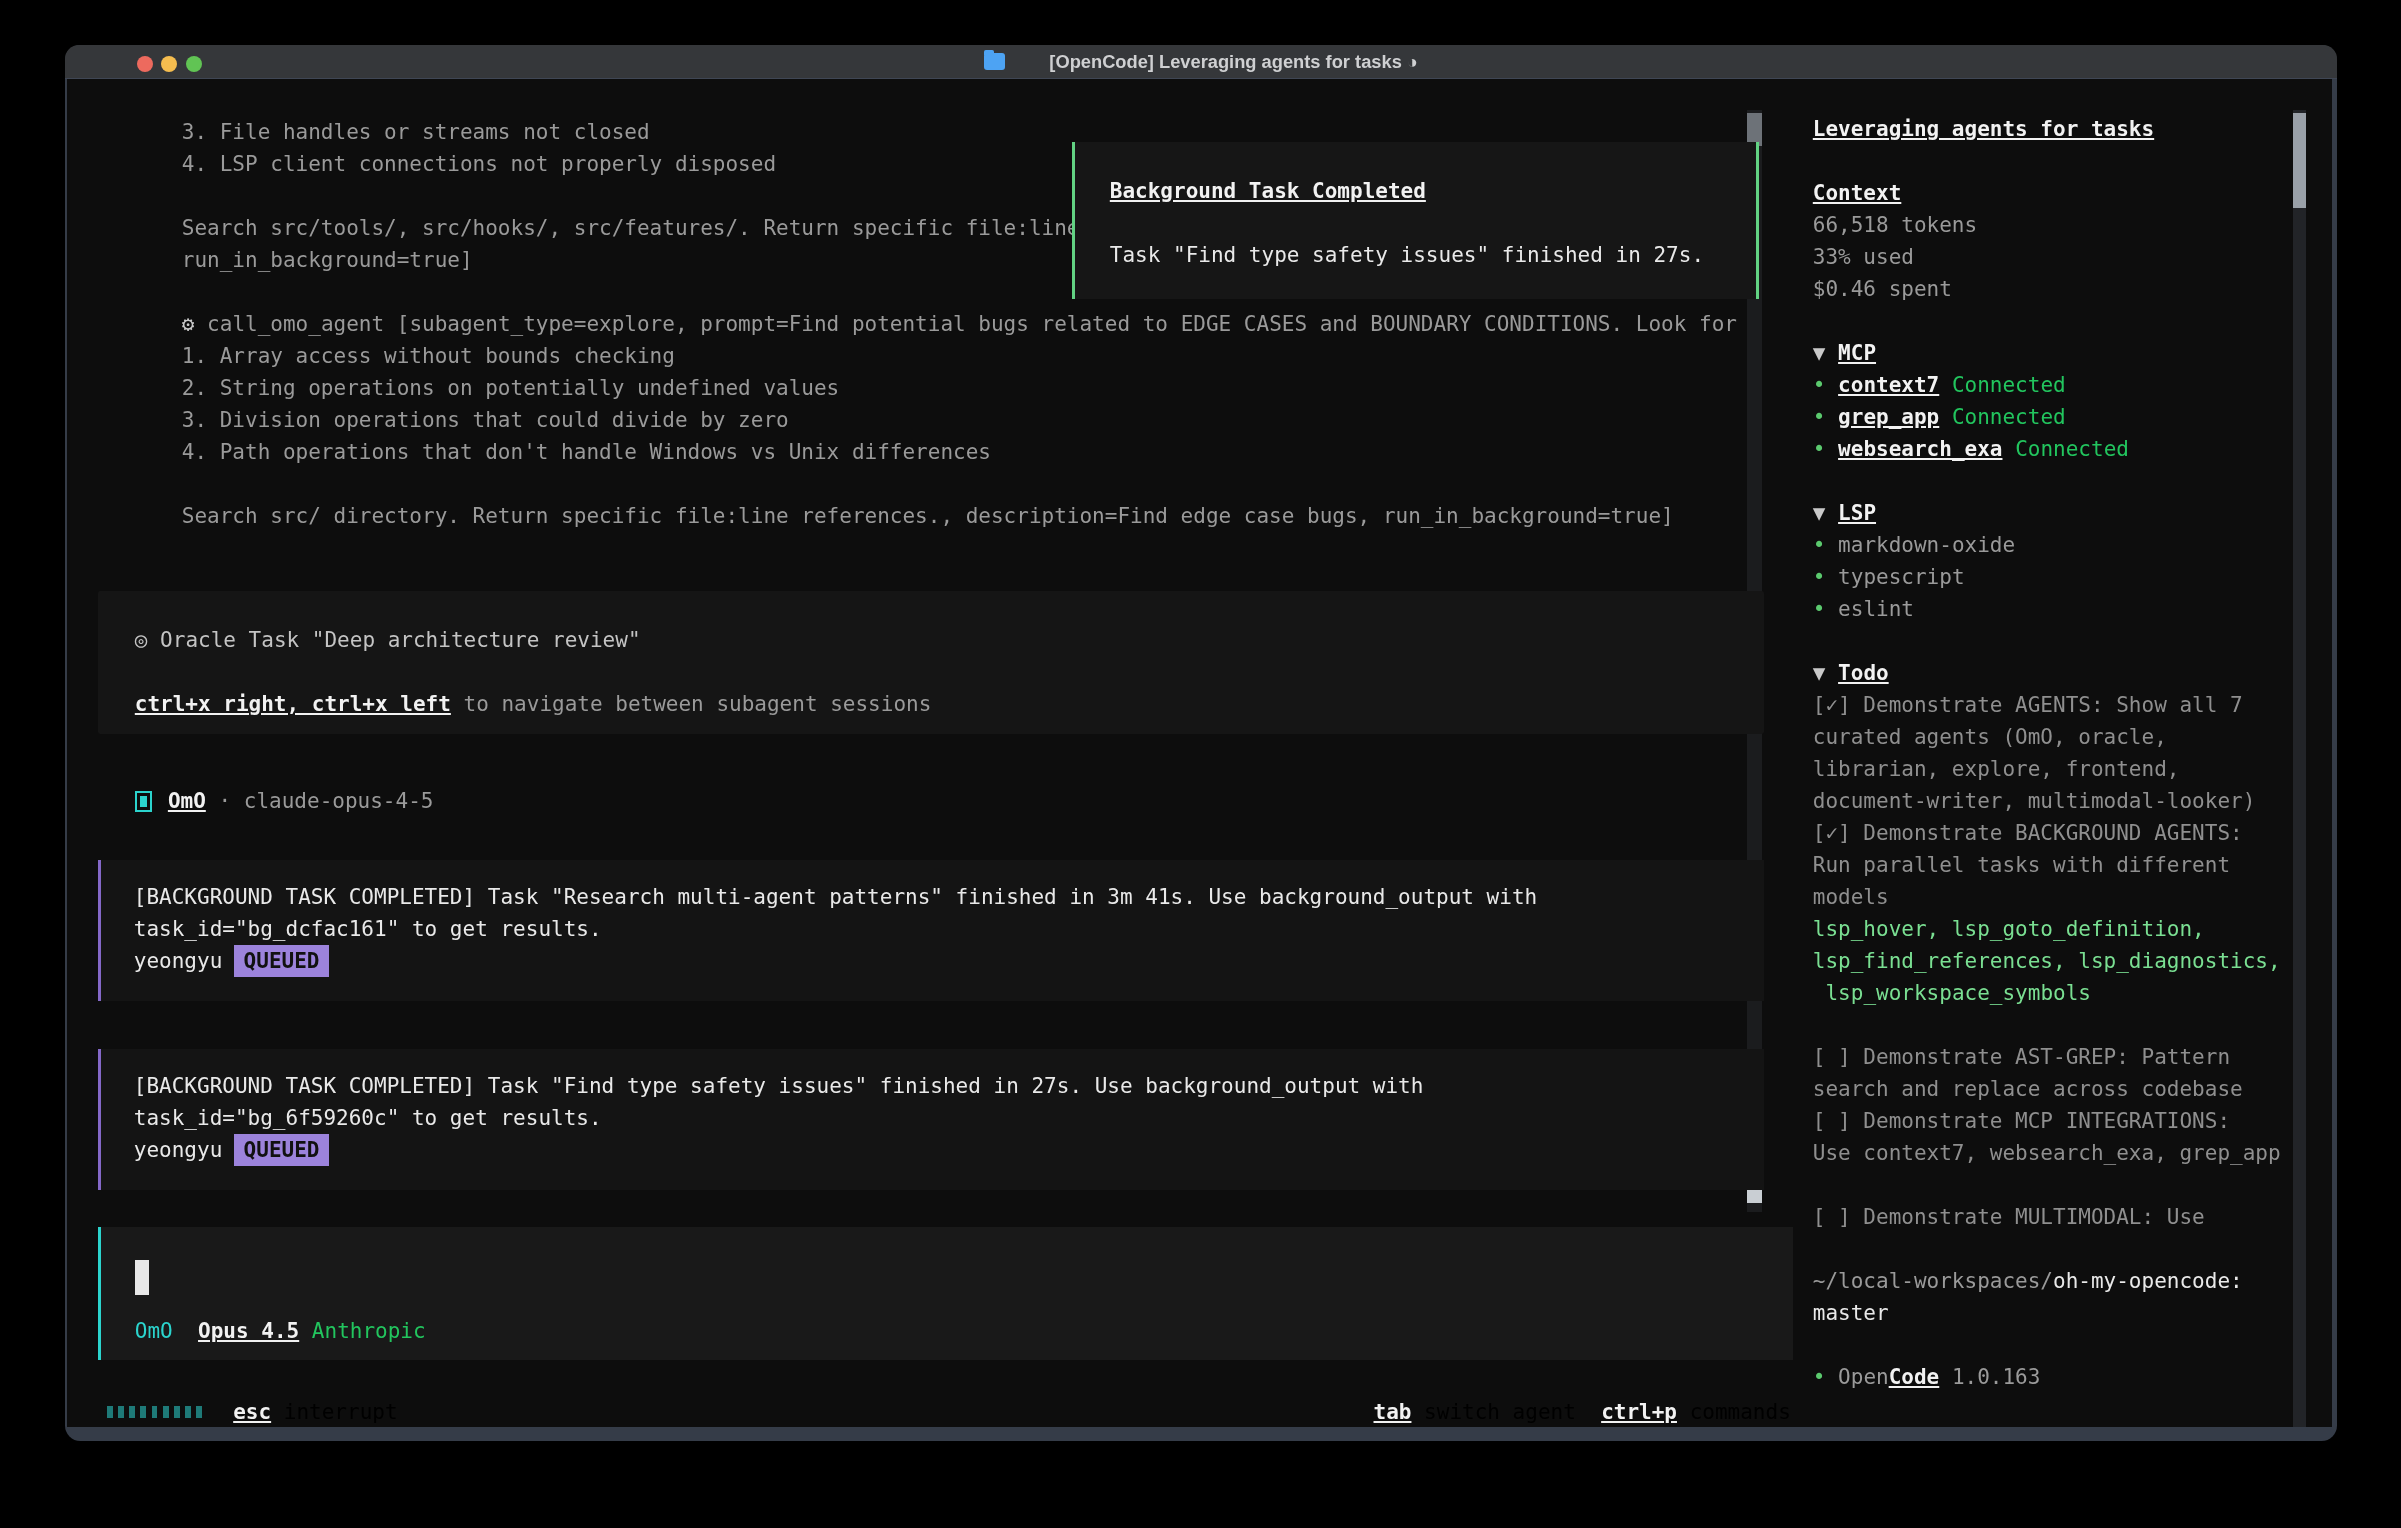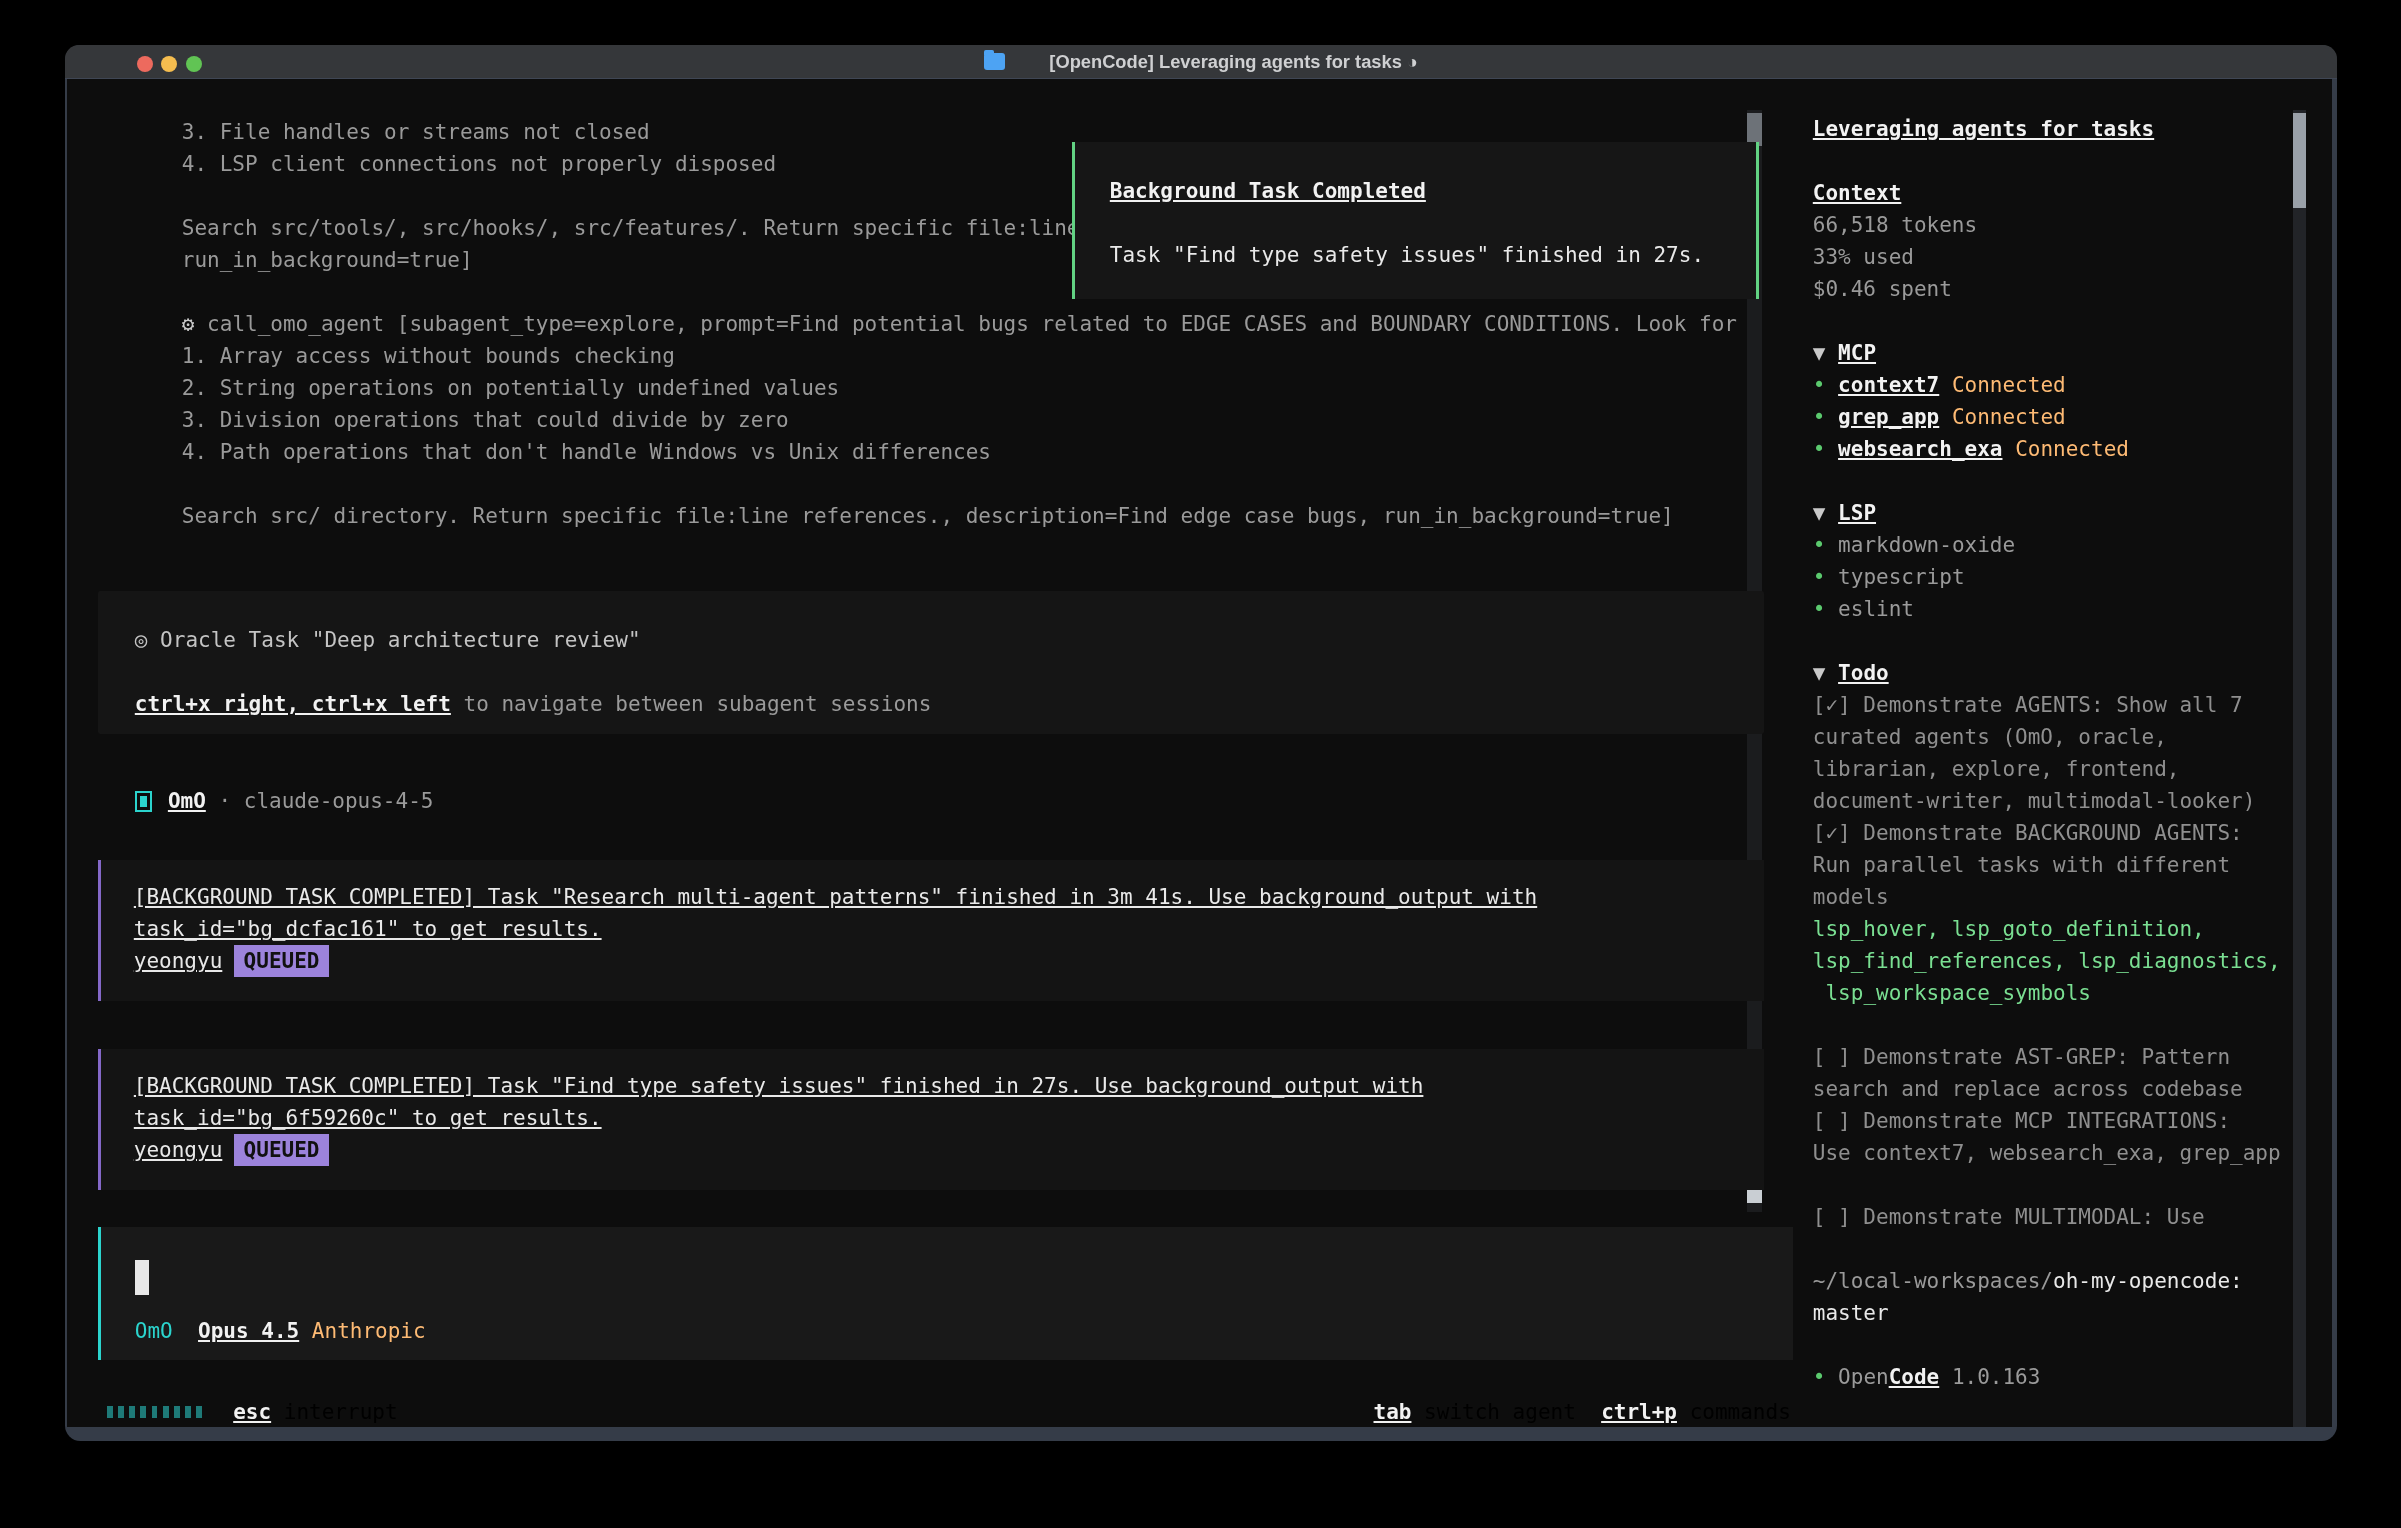--- a/index.html
+++ b/index.html
@@ -22,40 +22,40 @@
   .folder-ic::before { content:""; position:absolute; left:0; top:-3px; width:9.5px; height:4.7px;
                background:#4da3f3; border-radius:1.8px 1.8px 0 0; }
   .win-content { position:absolute; left:1.8px; top:34px; right:4.7px; bottom:14px; background:#0d0d0d;
                  overflow:hidden; }
 
   
   .line, .sb-line { height:32px; line-height:32px; font-size:21px; color:#9a9a9a; white-space:pre; }
   .blank { height:32px; }
   .b { font-weight:bold; color:#f2f2f2;text-decoration:underline; }
   .wh { color:#e9e9e9; }
-  .dim { color:#fdba74; }
+  .dim { color:#22c55e; }
   .teal { color:#2bd4cd; }
 
   
   .main-col { position:absolute; left:68px; top:37px; width:1637px;margin-left:47px; }
 
   
   .oracle-box { position:absolute; left:31px; top:512px; width:1666px; height:143px;
                 background:#151515; border-radius:2.4px; padding:33px 0 0 37px; }
   .oracle-title { color:#c4c4c4; }
 
   
   .agent-line { position:absolute; left:68px; top:706px; height:32px; display:flex; align-items:center; }
   .omo-ic { width:17.7px; height:21px; border:2.4px solid #2bd4cd; margin-right:15.4px; position:relative; }
   .omo-ic::after { content:""; position:absolute; left:3px; top:3px; right:3px; bottom:3px; background:#2bd4cd; }
 
   
   .task-block { position:absolute; left:31px; width:1666px; height:141px; background:#141414;
                 border-left:3.5px solid #8468c8; padding:21px 0 0 33px; }
-  .task-block .line { color:#e9e9e9;text-decoration:underline; }
+  .task-block .line { color:#e9e9e9; }
   .badge { display:inline-block; background:#9c83dc; color:#111; font-weight:bold;
            padding:0 9.5px; margin-left:11.8px;text-align:right; }
 
   
   .input-box { position:absolute; left:31px; top:1148px; width:1695px; height:133px;
                background:#191919; border-left:3.5px solid #2bd4cd; }
   .cursor { position:absolute; left:34px; top:33px; width:14px; height:35px; background:#e8e8e8; }
   .model-line { position:absolute; left:34px; bottom:13px; font-size:21px; line-height:32px; white-space:pre;margin-top:27px; }
 
   

